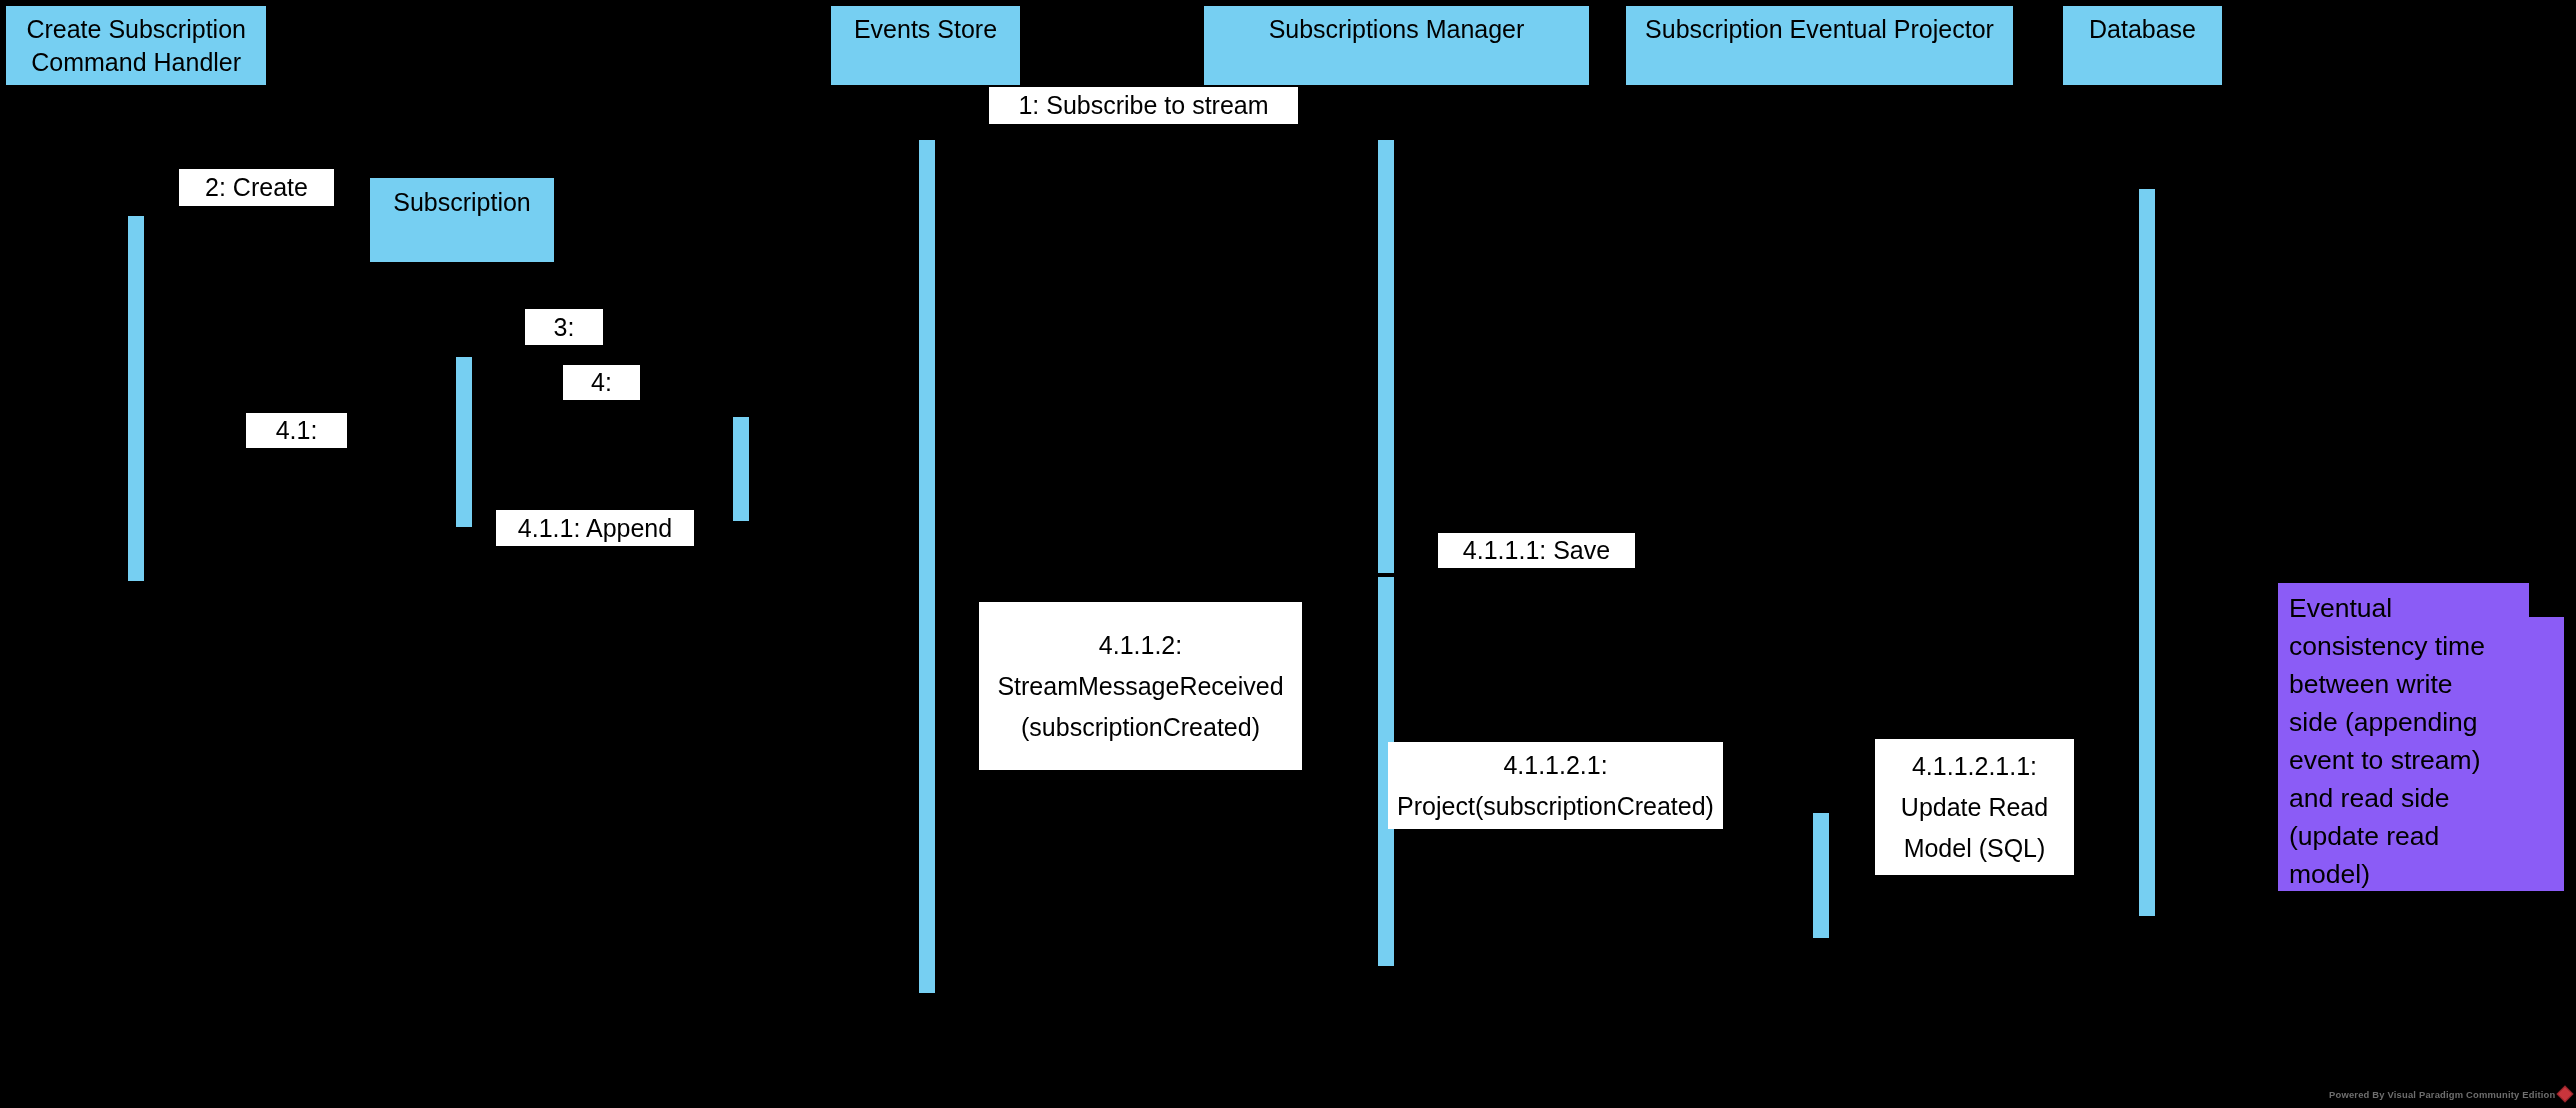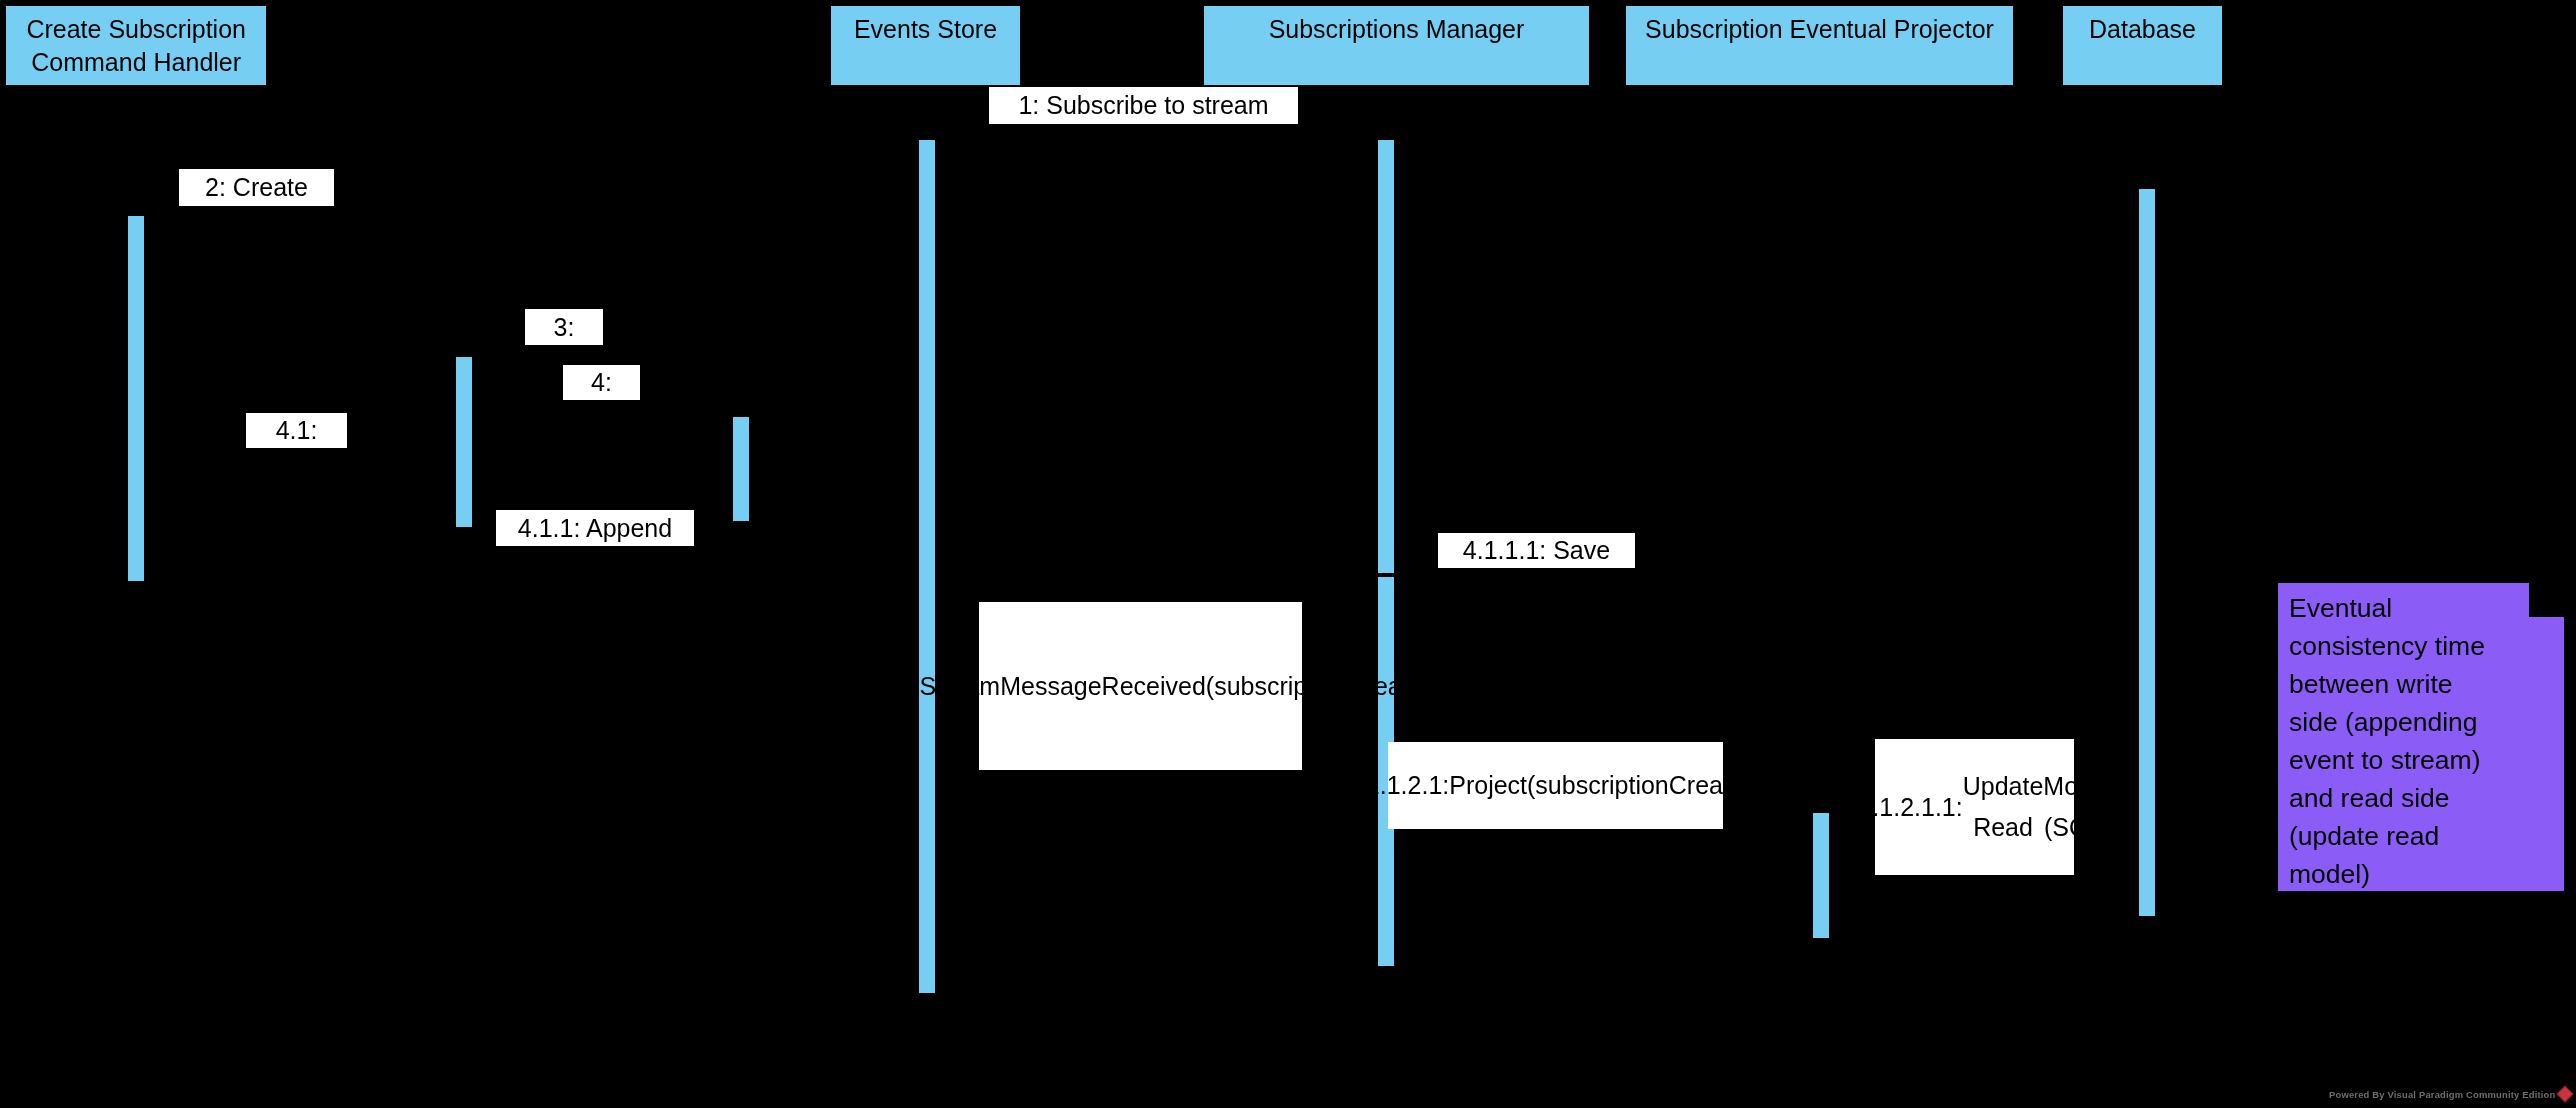--- a/index.html
+++ b/index.html
@@ -31,21 +31,21 @@
     background: #FFFFFF;
     display: flex;
     align-items: center;
     justify-content: center;
     text-align: center;
     font-size: 25px;
   }
   .label-multi {
     background: #FFFFFF;
     display: flex;
-    flex-direction: row;
+    flex-direction: column;
     align-items: center;
     justify-content: center;
     text-align: center;
     font-size: 25px;
     line-height: 41px;
   }
   .act { background: #76CFF2; }
   .note {
     background: #8b5cf6;
     clip-path: polygon(0 0, 251px 0, 251px 34px, 100% 34px, 100% 100%, 0 100%);
@@ -95,20 +95,23 @@
   </div>
 
   <div class="abs head" style="left:1626px; top:5.5px; width:387px; height:79px;">
     <div>Subscription Eventual Projector</div>
   </div>
 
   <div class="abs head" style="left:2063px; top:5.5px; width:159px; height:79px;">
     <div>Database</div>
   </div>
 
+  <div class="abs objbox" style="left:370px; top:178px; width:184px; height:84px;">
+    <div>Subscription</div>
+  </div>
 
 
   <div class="abs act" style="left:128px; top:216px; width:15.6px; height:365px;"></div>
   <div class="abs act" style="left:456px; top:357px; width:15.6px; height:170px;"></div>
   <div class="abs act" style="left:733px; top:417px; width:16.4px; height:104px;"></div>
   <div class="abs act" style="left:919px; top:140px; width:16.4px; height:853px;"></div>
   <div class="abs act" style="left:1378px; top:140px; width:16.4px; height:433px;"></div>
   <div class="abs act" style="left:1378px; top:577px; width:16.4px; height:389px;"></div>
   <div class="abs act" style="left:1813px; top:813px; width:16.4px; height:125px;"></div>
   <div class="abs act" style="left:2139px; top:189px; width:15.6px; height:727px;"></div>

